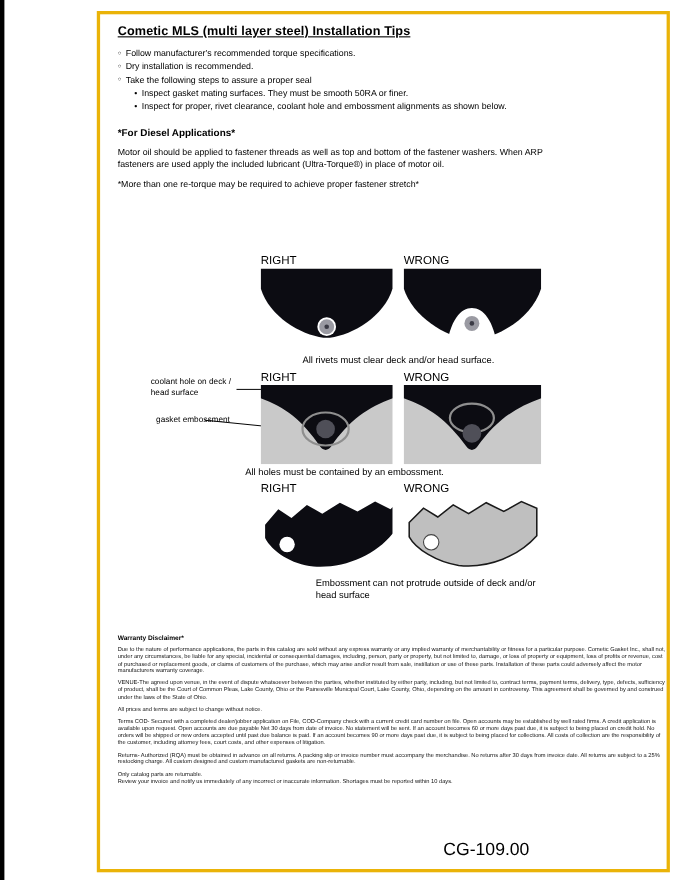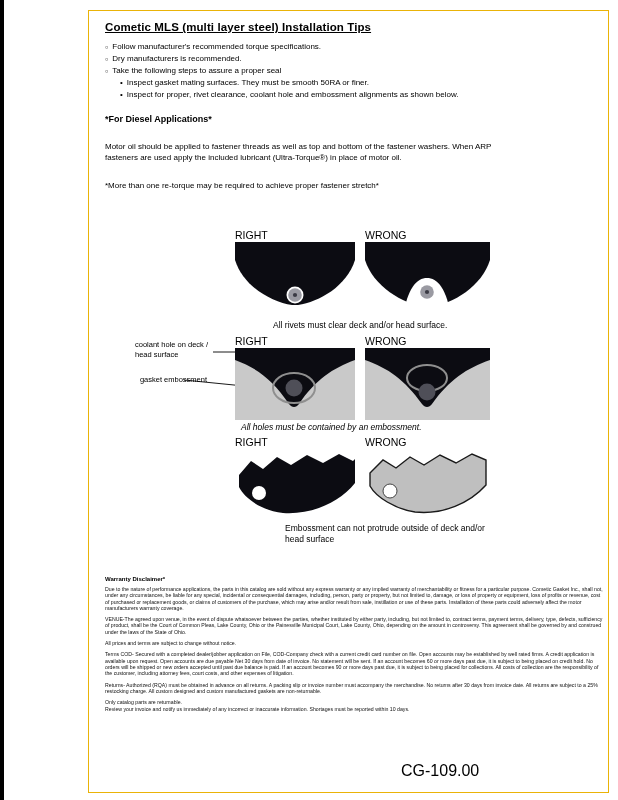--- a/index.html
+++ b/index.html
@@ -2,33 +2,33 @@
 <html><head>
 <meta charset="utf-8">
 <style>
   * { margin:0; padding:0; box-sizing:border-box; }
   html, body {
     width:618px; height:800px; background:#ffffff; color:#000;
     font-family:"Liberation Sans","DejaVu Sans",sans-serif;
   }
   .page { position:relative; width:618px; height:800px; background:#fff; overflow:hidden; }
   .edge-bar { position:absolute; left:0; top:0; width:4px; height:800px; background:#000; }
-  .frame { position:absolute; left:88px; top:10px; width:521px; height:783px; border:1px solid #eab308; background:#fff; }
+  .frame { position:absolute; left:88px; top:10px; width:521px; height:783px; border:3px solid #eab308; background:#fff; }
   .content { position:relative; width:100%; height:100%; padding:10px 8px 0 16px; }
 
   .title { font-size:11.5px; font-weight:bold; text-decoration:underline; margin-bottom:8px; letter-spacing:0.1px; }
 
   .bullets { font-size:8px;text-align:center; }
   .bullet { display:flex; line-height:12px; }
   .bullet::before { content:"\25CB"; font-size:5.5px; line-height:12px; margin-right:4px; }
   .bullet.sub { padding-left:15px; }
   .bullet.sub::before { content:"\2022"; font-size:8px; }
 
   .diesel-heading { font-size:9px; font-weight:bold; margin-top:13px; }
-  .para { font-size:8px; line-height:11px; width:392px; margin-top:17px; }
+  .para { font-size:8px; line-height:11px; width:392px; margin-top:7px; }
 
   .diagrams { position:absolute; left:0; top:218px; width:521px; height:330px; }
   .dg-h { position:absolute; font-size:10.5px; text-align:left; width:120px; }
   .panel { position:absolute; }
   .panel svg { display:block; }
   .dg-cap { position:absolute; font-size:8.5px; line-height:11px; }
   .ptr-label { position:absolute; font-size:7.5px; line-height:9.5px; }
   .ptr-arrows { position:absolute; left:0; top:0; }
 
   .warranty { position:absolute; left:16px; top:565px; width:498px; }
@@ -45,21 +45,21 @@
   <div class="frame">
     <div class="content">
 
       <div class="title">Cometic MLS (multi layer steel) Installation Tips</div>
 
       <div class="bullets">
         <div class="bullet">
             <span>Follow manufacturer's recommended torque specifications.</span>
           </div>
         <div class="bullet">
-            <span>Dry manufacturers is recommended.</span>
+            <span>Dry installation is recommended.</span>
           </div>
         <div class="bullet">
             <span>Take the following steps to assure a proper seal</span>
           </div>
         <div class="bullet sub">
             <span>Inspect gasket mating surfaces.  They must be smooth 50RA or finer.</span>
           </div>
         <div class="bullet sub">
             <span>Inspect for proper, rivet clearance, coolant hole and embossment alignments as shown below.</span>
           </div>
@@ -117,21 +117,21 @@
           </svg>
         </div>
         <div class="panel" style="left:276px; top:119px;">
           <svg width="125" height="72" viewBox="0 0 125 72">
             <rect width="125" height="72" fill="#c9c9c9"></rect>
             <path d="M0,0 H125 V12 C102,20 84,32 67,56 C64,60 60,60 57,56 C40,32 23,20 0,12 Z" fill="#0c0c12"></path>
             <ellipse cx="62" cy="30" rx="20" ry="13" fill="none" stroke="#8f8f8f" stroke-width="2"></ellipse>
             <circle cx="62" cy="44" r="8.5" fill="#4f4f58"></circle>
           </svg>
         </div>
-        <div class="dg-cap" style="left:152px; top:193px;font-style:italic;">All holes must be contained by an embossment.</div>
+        <div class="dg-cap" style="left:132px; top:193px;">All holes must be contained by an embossment.</div>
 
         <div class="dg-h" style="left:146px; top:207px;">RIGHT</div>
         <div class="dg-h" style="left:276px; top:207px; width:125px;">WRONG</div>
 
         <div class="panel" style="left:146px; top:220px;">
           <svg width="120" height="72" viewBox="0 0 120 72">
             <rect width="120" height="72" fill="#ffffff"></rect>
             <path d="M4,26 L16,12 L28,20 L42,8 L56,16 L72,6 L88,14 L104,5 L118,12 L120,10 V34 C104,54 76,66 48,64 C28,62 10,50 4,38 Z" fill="#0c0c12"></path>
             <circle cx="24" cy="44" r="7" fill="#ffffff"></circle>
           </svg>

